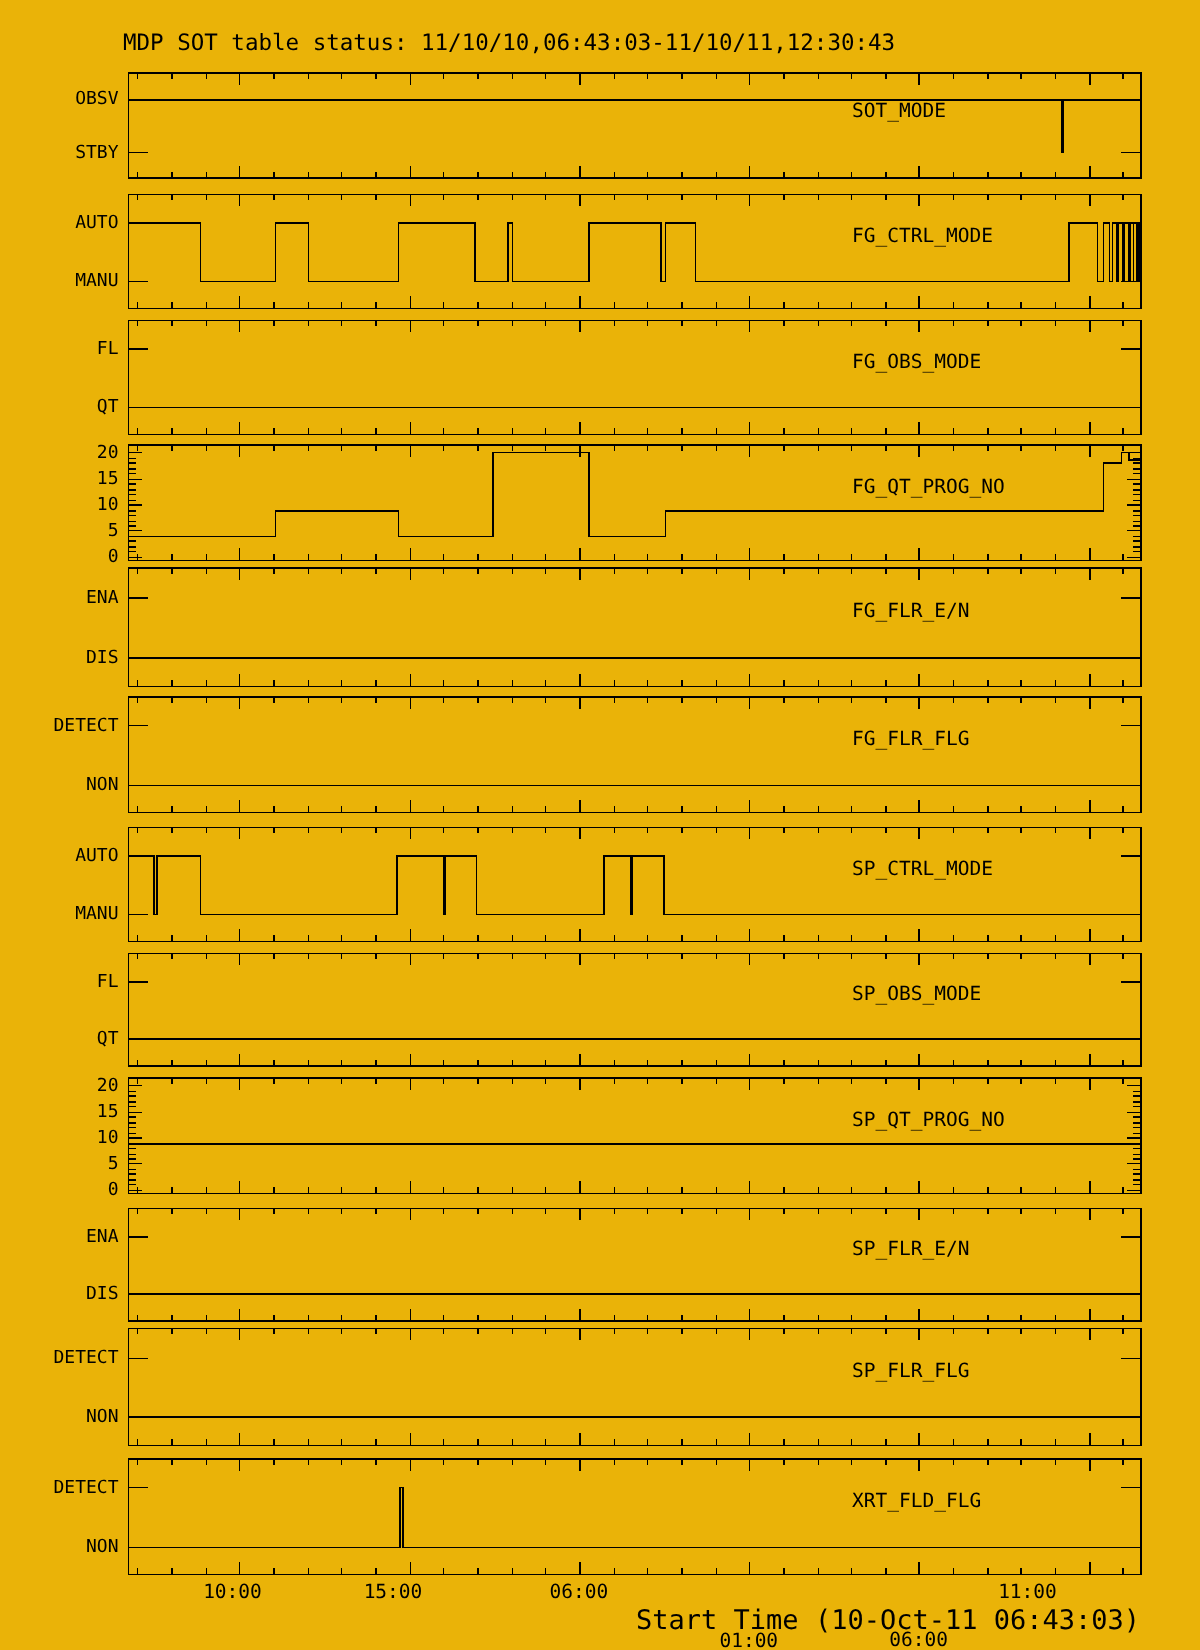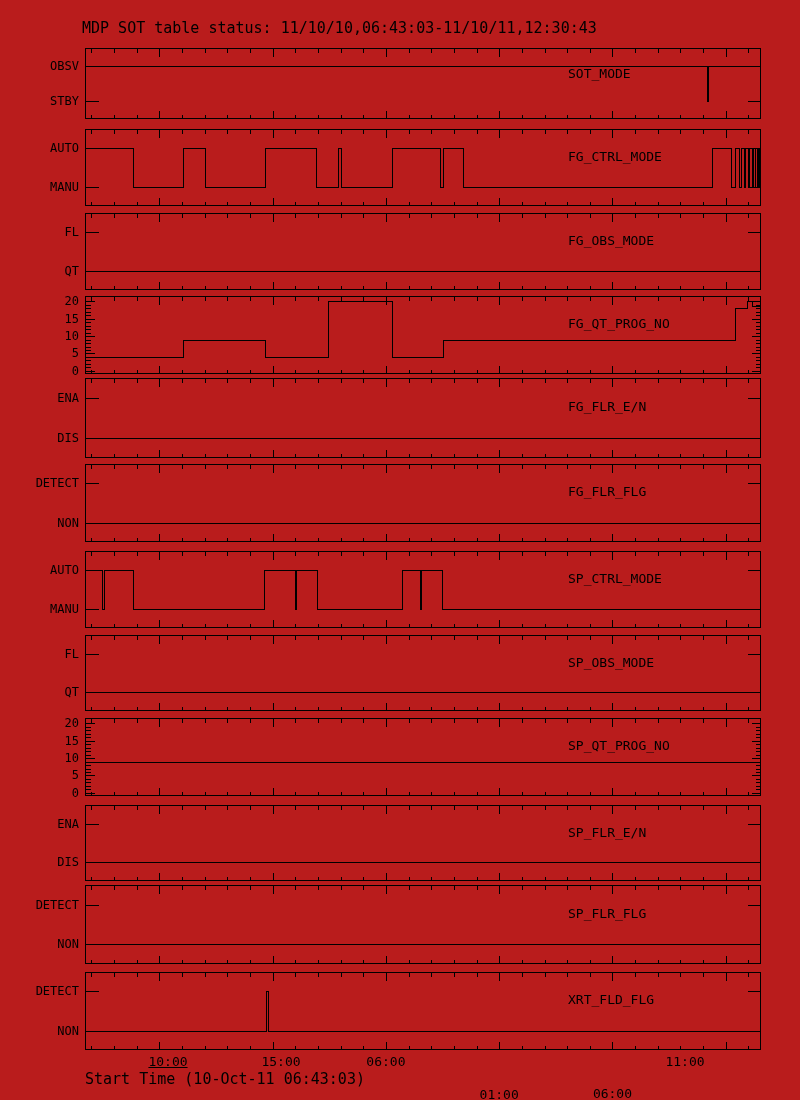--- a/index.html
+++ b/index.html
@@ -1,21 +1,21 @@
 <!DOCTYPE html>
 <html><head>
 <meta charset="utf-8">
 <style>
   html,body{margin:0;padding:0;background:#fff;}
-  #page{position:relative;width:800px;height:1100px;background:#b91c1c;
+  #page{position:relative;width:800px;height:1100px;background:#eab308;
         font-family:"DejaVu Sans Mono",monospace;color:#000;overflow:hidden;}
   #chart-title{position:absolute;left:82px;top:19px;font-size:15px;white-space:pre;}
   #plot-svg{position:absolute;left:0;top:0;}
   .xtick-label{position:absolute;top:1054px;width:80px;text-align:center;font-size:13px;}
-  #x-axis-title{position:absolute;left:85px;top:1070px;width:675px;text-align:left;font-size:15px;}
+  #x-axis-title{position:absolute;left:85px;top:1070px;width:675px;text-align:right;font-size:18px;}
 </style>
 </head>
 <body>
 
 <div id="page">
   <div id="chart-title">MDP SOT table status: 11/10/10,06:43:03-11/10/11,12:30:43</div>
   <svg id="plot-svg" width="800" height="1100">
       <g>
         <rect x="85.5" y="48.5" width="675" height="70" fill="none" stroke="#000" stroke-width="1" shape-rendering="crispEdges"></rect>
         <line x1="91.5" y1="48.5" x2="91.5" y2="52.5" stroke="#000" stroke-width="1" shape-rendering="crispEdges"></line>
@@ -945,21 +945,21 @@
         <line x1="760.5" y1="991.5" x2="747.5" y2="991.5" stroke="#000" stroke-width="1" shape-rendering="crispEdges"></line>
         <text x="79" y="995.25" font-size="12" fill="#000" font-family="&quot;DejaVu Sans Mono&quot;,monospace" text-anchor="end">DETECT</text>
         <line x1="85.5" y1="1031.5" x2="98.5" y2="1031.5" stroke="#000" stroke-width="1" shape-rendering="crispEdges"></line>
         <line x1="760.5" y1="1031.5" x2="747.5" y2="1031.5" stroke="#000" stroke-width="1" shape-rendering="crispEdges"></line>
         <text x="79" y="1034.52" font-size="12" fill="#000" font-family="&quot;DejaVu Sans Mono&quot;,monospace" text-anchor="end">NON</text>
         <path d="M85.5 1031.5L266.5 1031.5L266.5 991.5L268.5 991.5L268.5 1031.5L760.5 1031.5" fill="none" stroke="#000" stroke-width="1" shape-rendering="crispEdges"></path>
         <text x="568" y="1004.49" font-size="13" fill="#000" font-family="&quot;DejaVu Sans Mono&quot;,monospace">XRT_FLD_FLG</text>
       </g>
     </svg>
   <div id="xticks">
-      <div class="xtick-label" style="left: 128px; text-decoration: underline;">10:00</div>
-      <div class="xtick-label" style="left: 241px; text-align: center;">15:00</div>
+      <div class="xtick-label" style="left: 115px;">10:00</div>
+      <div class="xtick-label" style="left: 222px; text-align: center;">15:00</div>
       <div class="xtick-label" style="left: 345.923px;">06:00</div>
       <div class="xtick-label" style="left: 459.2px; margin-top: 33px;">01:00</div>
       <div class="xtick-label" style="left: 572.478px; margin-top: 32px;">06:00</div>
       <div class="xtick-label" style="left: 645px;">11:00</div>
     </div>
   <div id="x-axis-title">Start Time (10-Oct-11 06:43:03)</div>
 </div>
 
 </body></html>

